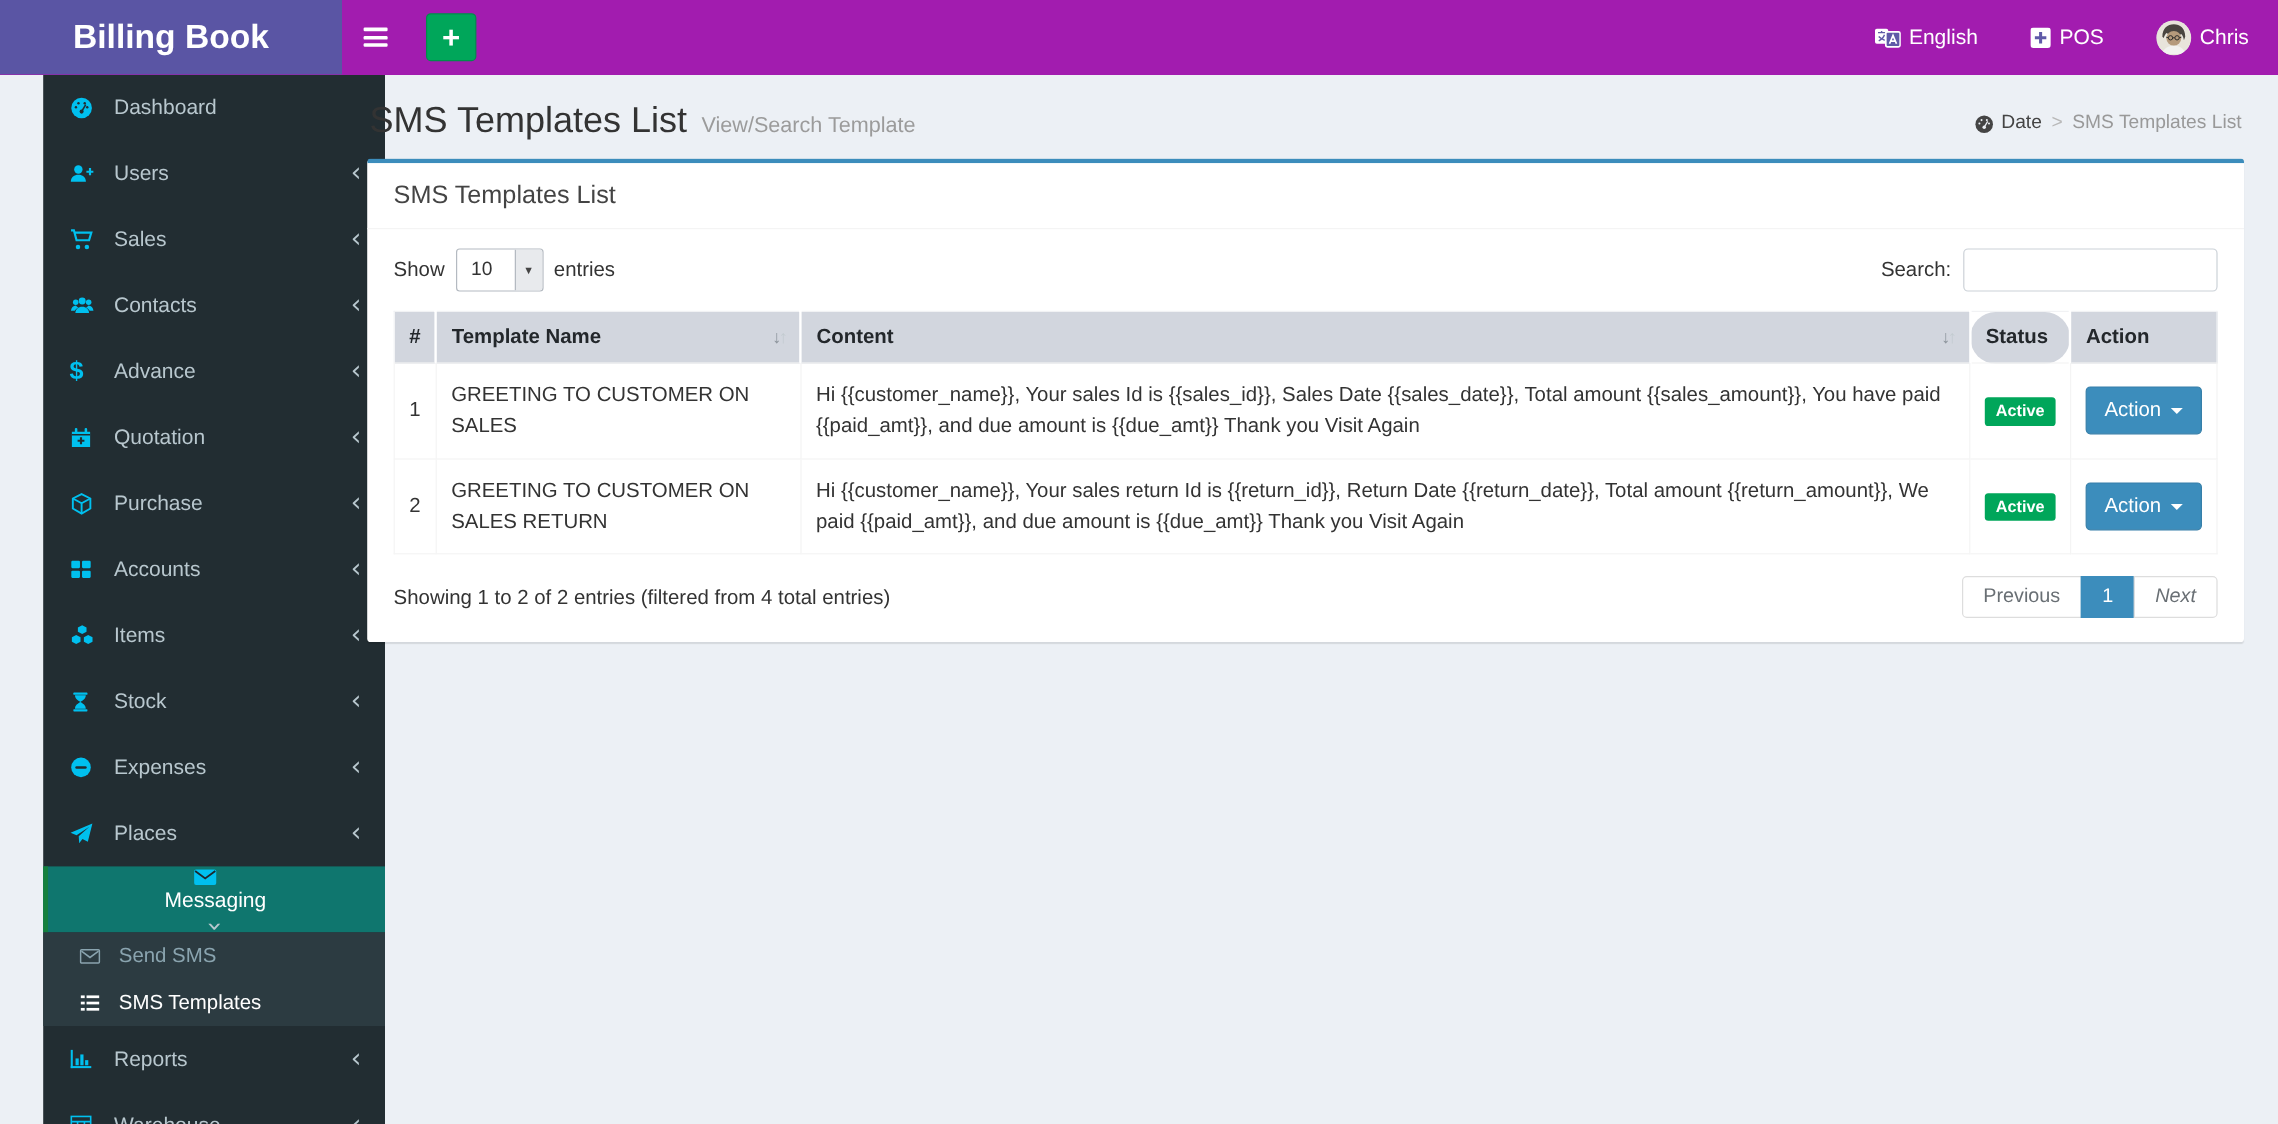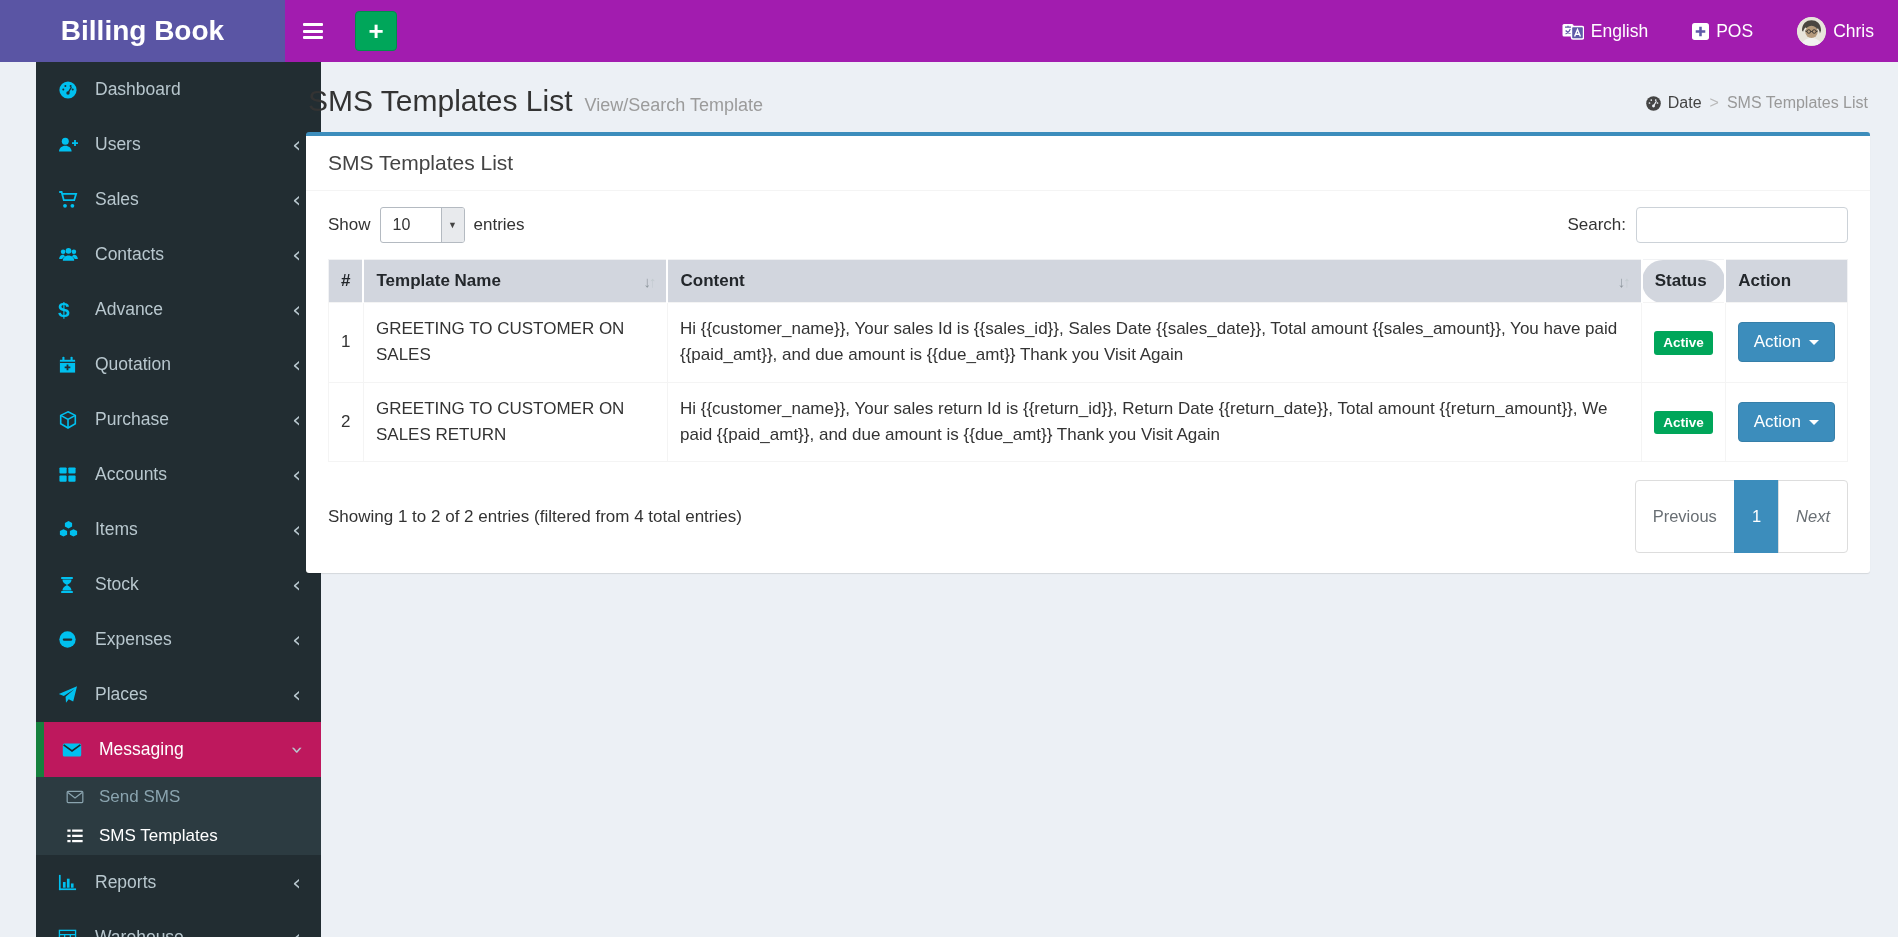--- a/index.html
+++ b/index.html
@@ -25,21 +25,21 @@
 
   
   .sidebar { position:fixed; top:62px; left:0; width:285px; height:875px; background:#222d32;margin-left:36px; }
   .sidebar ul { list-style:none; }
   .s-item { height:55px; display:flex; align-items:center; padding:0 20px 0 22px;
             color:#b8c7ce; font-size:17.5px; cursor:pointer; }
   .s-item .icn { width:26px; margin-right:11px; display:flex; align-items:center; color:#00c0ef; }
   .s-item .lbl { flex:1; }
   .chev { font-size:22px; color:#b8c7ce; line-height:1; font-family:"DejaVu Sans", sans-serif; }
   .chev.down { display:inline-block; transform:rotate(-90deg); }
-  .s-item.active { background:#be185d; color:#fff; border-left:8px solid #15803d; padding-left:18px; }
+  .s-item.active { background:#0f766e; color:#fff; border-left:4px solid #15803d; padding-left:18px;flex-direction:column; }
   .s-item.active .icn { color:#00c0ef; }
   .submenu { background:#2c3b41; }
   .s-sub { height:39px; display:flex; align-items:center; padding:0 20px 0 30px;
            color:#8aa4af; font-size:17px; cursor:pointer; }
   .s-sub .icn { width:24px; margin-right:9px; display:flex; align-items:center; color:#8aa4af; }
   .s-sub.active { color:#fff; }
   .s-sub.active .icn { color:#fff; }
   .dollar { font-size:21px; font-weight:bold; }
 
   
@@ -56,21 +56,21 @@
   .box { background:#fff; border-top:4px solid #3c8dbc; border-radius:3px;
          box-shadow:0 1px 1px rgba(0,0,0,0.1); }
   .box-header { padding:15px 22px; border-bottom:1px solid #f4f4f4; }
   .box-title { font-size:21px; color:#444; font-weight:400; }
   .box-body { padding:16px 22px 20px 22px; }
 
   .dt-controls { display:flex; align-items:center; justify-content:space-between; margin-bottom:16px; }
   .length { display:flex; align-items:center; gap:9px; font-size:17px; color:#333; }
   .dt-select { display:inline-flex; align-items:stretch; height:36px; border:1px solid #b4bac1;
                border-radius:3px; background:#fff; overflow:hidden; cursor:pointer; }
-  .dt-select .val { width:60px; display:flex; align-items:center; padding-left:12px; font-size:16px; color:#333; }
+  .dt-select .val { width:48px; display:flex; align-items:center; padding-left:12px; font-size:16px; color:#333; }
   .dt-select .cap { width:23px; background:#e8eaed; border-left:1px solid #b4bac1;
                     display:flex; align-items:center; justify-content:center; font-size:9px; color:#444; }
   .search { display:flex; align-items:center; gap:10px; font-size:17px; color:#333; }
   .search input { width:212px; height:36px; border:1px solid #ccd2d8; border-radius:4px;
                   padding:0 10px; font-size:16px; font-family:inherit; }
 
   table.dt { width:100%; border-collapse:collapse; font-size:17px; border:1px solid #f1f2f4; }
   table.dt thead th { background:#d2d6de; color:#23272b; font-weight:bold; text-align:left;
                       padding:11px 12px; border-left:2px solid #fff; white-space:nowrap; }
   table.dt thead th:first-child { border-left:none; }
@@ -90,21 +90,21 @@
            padding:3px 9px; border-radius:3px; line-height:1.3; }
   .btn-action { display:inline-flex; align-items:center; background:#3c8dbc; border:1px solid #367fa9;
                 color:#fff; font-size:17px; padding:9px 15px; border-radius:4px; cursor:pointer;
                 font-family:inherit; }
   .caret { display:inline-block; width:0; height:0; border-left:5px solid transparent;
            border-right:5px solid transparent; border-top:5px solid #fff; margin-left:8px; }
 
   .dt-footer { display:flex; align-items:center; justify-content:space-between; margin-top:18px; }
   .dt-info { font-size:17px; color:#333; }
   .paginate { display:flex; }
-  .page-btn { padding:26px 17px; border:1px solid #ddd; background:#fff; color:#696f74;
+  .page-btn { padding:7px 17px; border:1px solid #ddd; background:#fff; color:#696f74;
               font-size:16.5px; margin-left:-1px; cursor:pointer; }
   .page-btn.prev { border-radius:4px 0 0 4px; }
   .page-btn.next { border-radius:0 4px 4px 0;font-style:italic; }
   .page-btn.active { background:#3c8dbc; border-color:#3c8dbc; color:#fff; }
 
   svg { display:block; }
 </style>
 </head>
 <body>
 

